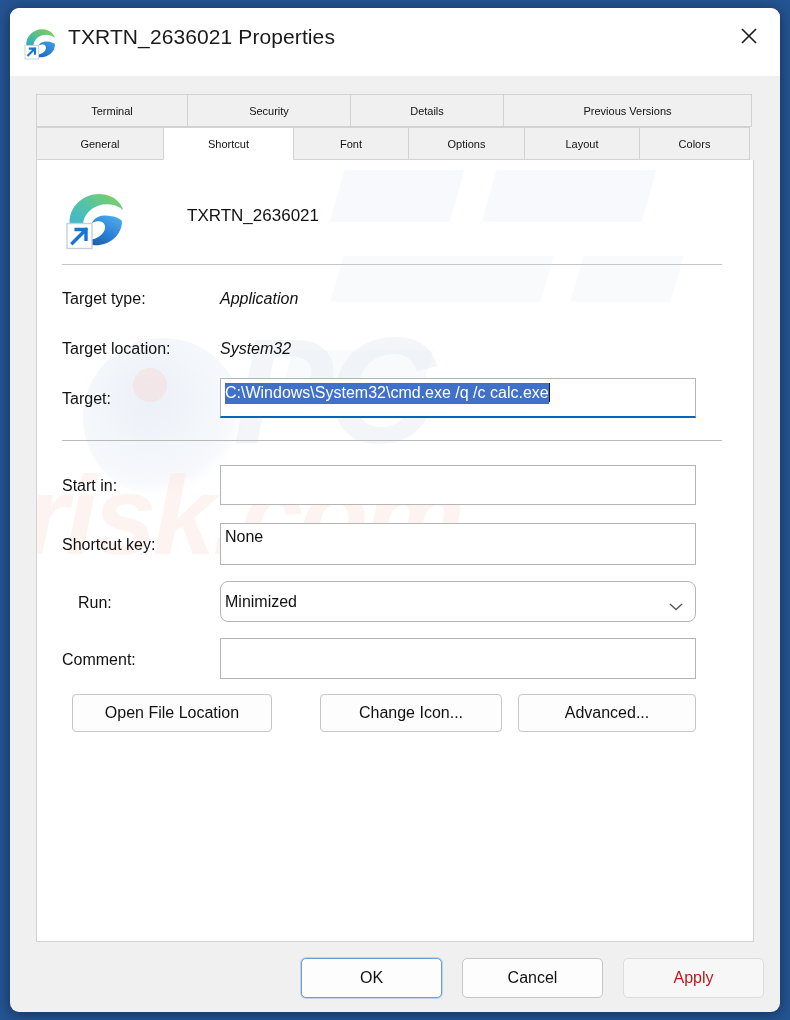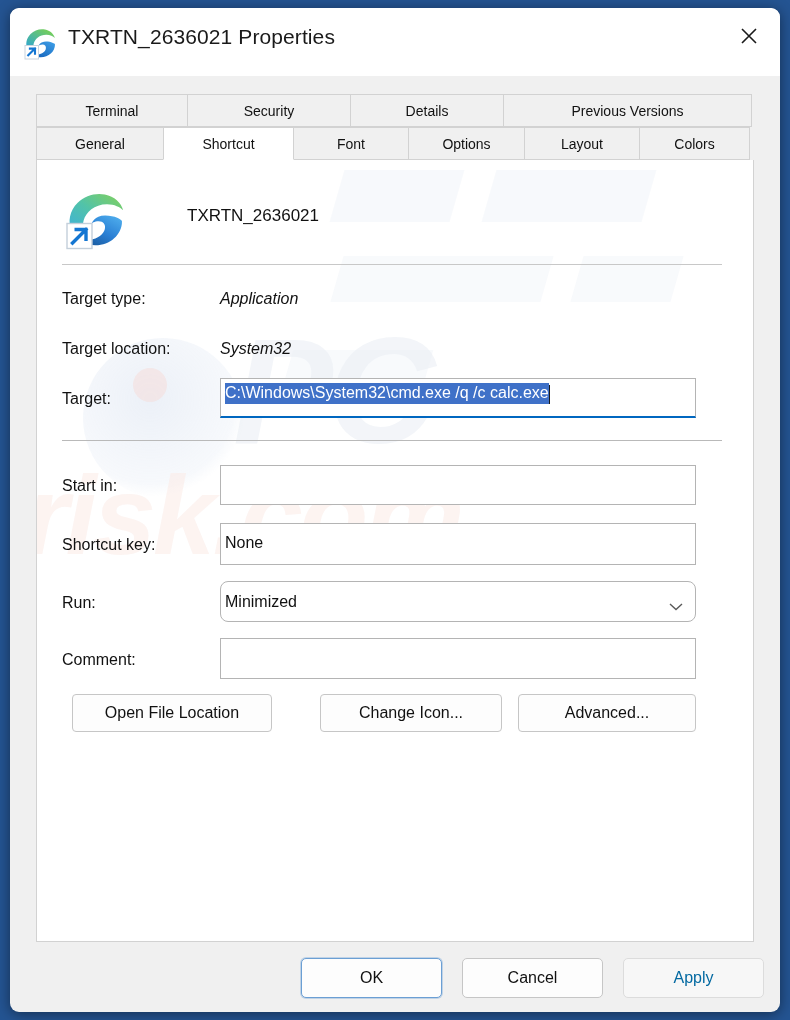--- a/index.html
+++ b/index.html
@@ -77,21 +77,21 @@
   .tab {
     position: relative;
     height: 33px;
     background: #f0f0f0;
     border: 1px solid #d2d2d2;
     border-bottom: 1px solid #d2d2d2;
     margin-left: -1px;
     display: flex;
     align-items: center;
     justify-content: center;
-    font-size: 14px;
+    font-size: 11px;
     color: #111111;
     cursor: default;
     white-space: nowrap;
     padding: 0 6px;
   }
   .tab:first-child { margin-left: 0; }
   .tab.selected {
     background: #ffffff;
     border-color: #d2d2d2;
     border-bottom-color: #ffffff;
@@ -202,24 +202,24 @@
     white-space: nowrap;
     font-style: italic;
   }
 
   
   .field {
     position: absolute;
     background: #ffffff;
     border: 1px solid #b4b4b4;
     display: flex;
-    align-items: flex-end;
-    font-size: 16px;
-    color: #111111;
-    padding: 12px 4px;
+    align-items: flex-start;
+    font-size: 16px;
+    color: #111111;
+    padding: 4px 4px;
     cursor: text;
     overflow: hidden;
   }
   .field.focused {
     border: 1px solid #b4b4b4;
     border-bottom: 2px solid #0067c0;
   }
   .field .selected-text {
     background: #3f71c8;
     color: #ffffff;
@@ -295,21 +295,21 @@
     color: #111111;
     cursor: default;
     background: #fdfdfd;
     border: 1px solid #c6c6c6;
   }
   .footbtn.default {
     border: 1px solid #6b9fd4;
     box-shadow: 0 0 0 1px rgba(107,159,212,.35);
   }
   .footbtn.disabled {
-    color: #0369a1;
+    color: #b91c1c;
     background: #f7f7f7;
     border: 1px solid #dcdcdc;
   }
 </style>
 </head>
 <body>
 
 <div id="backdrop"></div>
 
 <div id="dialog">
@@ -434,21 +434,21 @@
       <div class="row-label" style="left:25px; top:317px;">Start in:</div>
       <div class="field" style="left:183px; top:305px; width:476px; height:40px;">
         <span></span>
       </div>
 
       <div class="row-label" style="left:25px; top:376px;">Shortcut key:</div>
       <div class="field" style="left:183px; top:363px; width:476px; height:42px;">
         <span>None</span>
       </div>
 
-      <div class="row-label" style="left:25px; top:434px;">Run:</div>
+      <div class="row-label" style="left:41px; top:434px;">Run:</div>
       <div class="combo" style="left:183px; top:421px; width:476px; height:41px;border-radius:8px;">
         <span>Minimized</span>
         <span class="chev">
           <svg width="14" height="9" viewBox="0 0 14 9">
             <path d="M1 1.5 L7 7 L13 1.5" stroke="#5a5a5a" stroke-width="1.4" fill="none"></path>
           </svg>
         </span>
       </div>
 
       <div class="row-label" style="left:25px; top:491px;">Comment:</div>

